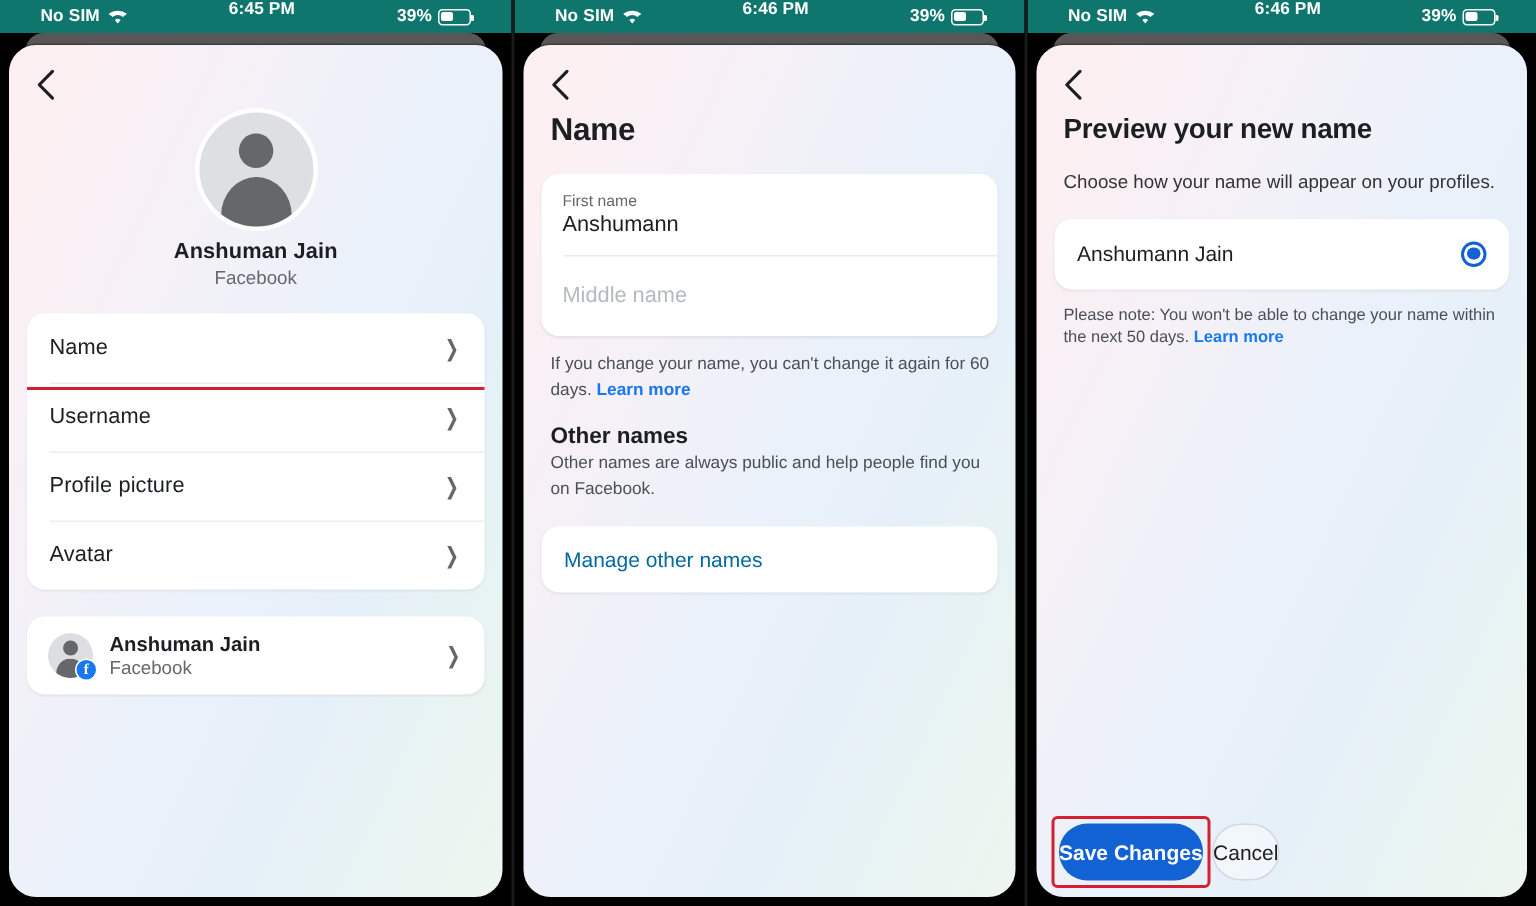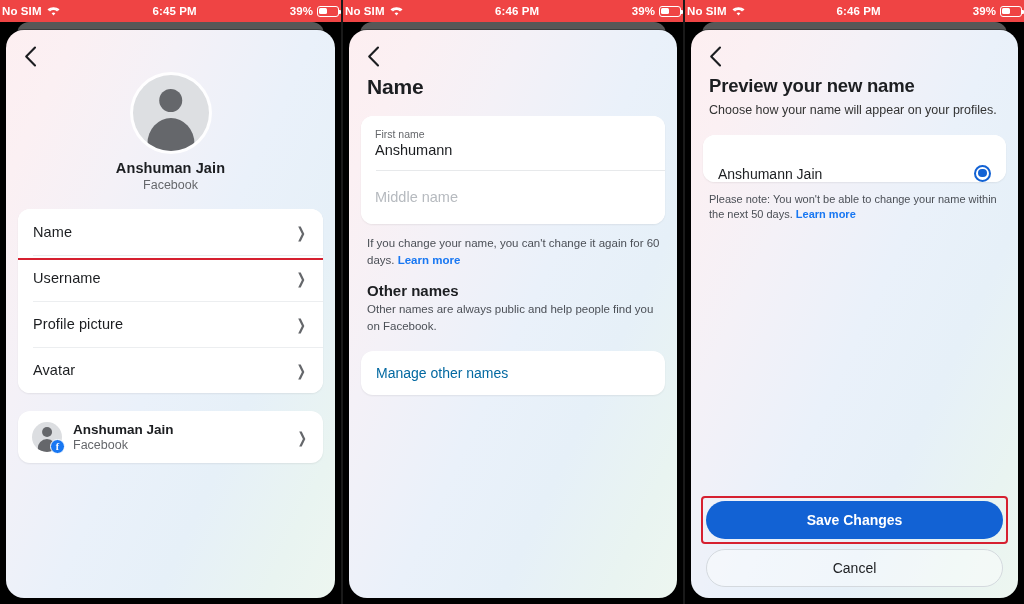--- a/index.html
+++ b/index.html
@@ -18,23 +18,23 @@
     overflow:hidden;
   }
   .phone.mid { width:342px; }
   .phone.last { width:341px; }
   .phone + .phone { border-left:2px solid #1a1a1a; }
 
   
   .statusbar {
     position:relative; z-index:5;
     height:22px; width:100%;
-    background:#ef4444; color:#fff;
-    display:flex; align-items:center;
-    padding:0 2px;
+    background:#0f766e; color:#fff;
+    display:flex; 
+    padding:0 27px;
     font-size:11.5px; font-weight:bold;
     letter-spacing:.1px;
   }
   .sb-left { display:flex; align-items:center; gap:5px; flex:0 0 auto; }
   .sb-center { flex:1; text-align:center; font-size:11.5px; }
   .sb-right { display:flex; align-items:center; gap:4px; flex:0 0 auto; }
   .wifi { display:inline-block; width:13px; height:11px; position:relative; }
   .wifi svg { display:block; }
   .battery {
     width:22px; height:11px;
@@ -225,25 +225,25 @@
     color:#1c1e21; font-weight:normal;
   }
 
   
   .p3-title {
     font-size:18.5px; font-weight:bold; color:#1c1e21;
     margin-top:6px; margin-left:6px; letter-spacing:-.2px;
   }
   .p3-sub {
     font-size:12.5px; color:#333; line-height:1.4;
-    margin-top:5px; margin-left:6px; margin-right:6px;
+    margin-top:16px; margin-left:6px; margin-right:6px;
   }
   .radio-card { margin-top:15px; }
   .radio-row {
-    display:flex; align-items:flex-end; height:47px;
+    display:flex; align-items:center; height:47px;
     padding:0 15px; background:#fff; position:relative;
   }
   .radio-row + .radio-row::before{
     content:""; position:absolute; left:15px; right:0; top:0;
     height:1px; background:#eceef0;
   }
   .radio-label { flex:1; font-size:14px; color:#1c1e21; }
   .radio {
     width:17px; height:17px; border-radius:50%;
     border:1.6px solid #b9bdc2; flex:0 0 auto;
@@ -251,21 +251,21 @@
   }
   .radio.on { border:2px solid #1262d4; }
   .radio.on::after{
     content:""; position:absolute; inset:2.2px;
     border-radius:50%; background:#1262d4;
   }
   .p3-note {
     font-size:11px; color:#4b4f56; line-height:1.45;
     margin-top:10px; margin-left:6px; margin-right:4px;
   }
-  .btn-stack { display:flex; flex-direction:column; gap:10px; padding-bottom:11px;margin-top:15px; }
+  .btn-stack { display:flex; flex-direction:row; gap:0; padding-bottom:11px;margin-top:15px; }
 </style>
 </head>
 <body>
 
 <div class="screens">
 
   <div class="phone first">
     <div class="statusbar">
       <div class="sb-left">
         <span>No SIM</span>

